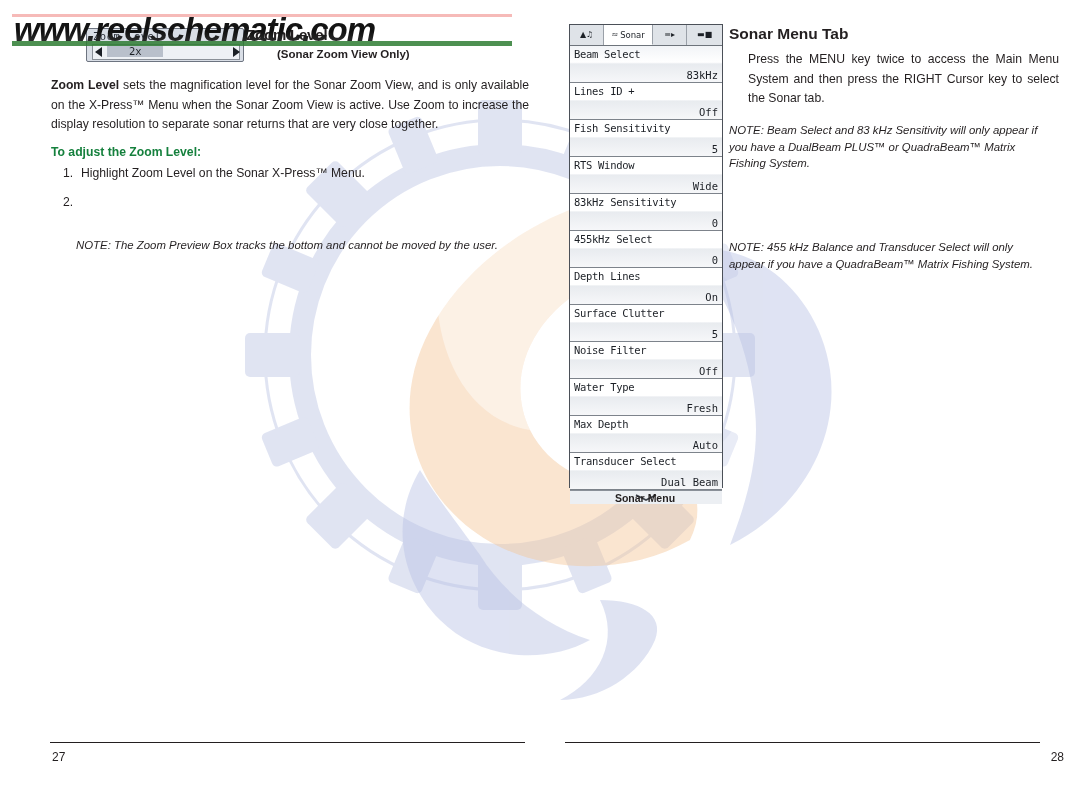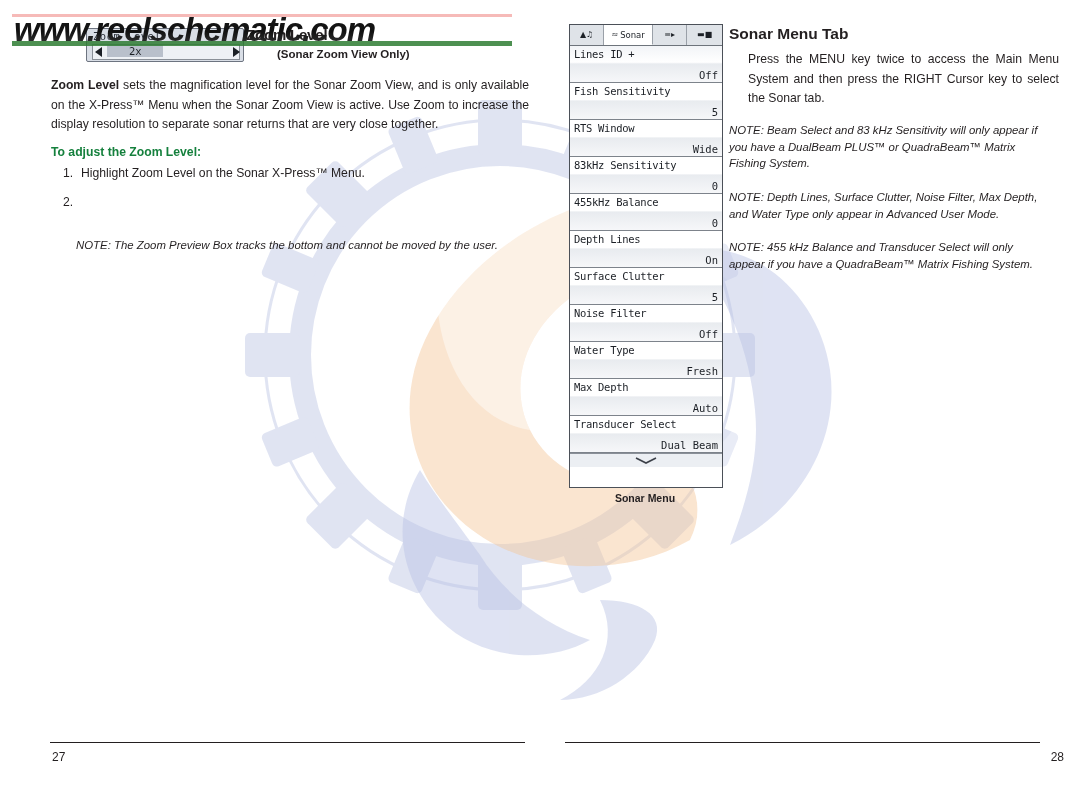--- a/index.html
+++ b/index.html
@@ -426,37 +426,41 @@
       <div class="dev-tab" style="width:30px">
         <span class="tabicon">≡▸</span>
       </div>
       <div class="dev-tab" style="width:32px;border-right:none">
         <span class="tabicon">▬■</span>
       </div>
     </div>
 
     <div class="dev-menu">
       <div class="menu-row">
+        <span class="mr-label">Beam Select</span>
+        <span class="mr-value">83kHz</span>
+      </div>
+      <div class="menu-row">
         <span class="mr-label">Lines ID +</span>
         <span class="mr-value">Off</span>
       </div>
       <div class="menu-row">
         <span class="mr-label">Fish Sensitivity</span>
         <span class="mr-value">5</span>
       </div>
       <div class="menu-row">
         <span class="mr-label">RTS Window</span>
         <span class="mr-value">Wide</span>
       </div>
       <div class="menu-row">
         <span class="mr-label">83kHz Sensitivity</span>
         <span class="mr-value">0</span>
       </div>
       <div class="menu-row">
-        <span class="mr-label">455kHz Balance</span>
+        <span class="mr-label">455kHz Select</span>
         <span class="mr-value">0</span>
       </div>
       <div class="menu-row">
         <span class="mr-label">Depth Lines</span>
         <span class="mr-value">On</span>
       </div>
       <div class="menu-row">
         <span class="mr-label">Surface Clutter</span>
         <span class="mr-value">5</span>
       </div>
@@ -484,18 +488,17 @@
       </svg>
     </div>
   </div>
 
   <div class="caption">Sonar Menu</div>
 
   <div class="heading heading-sonar">Sonar Menu Tab</div>
   <div class="body-text para-sonar">Press the MENU key twice to access the Main Menu System and then press the RIGHT Cursor key to select the Sonar tab.</div>
 
   <div class="note note-r1">NOTE: Beam Select and 83 kHz Sensitivity will only appear if you have a DualBeam PLUS™ or QuadraBeam™ Matrix Fishing System.</div>
-  <div class="note note-r2">NOTE: Depth Lines, Surface Clutter, Noise Filter, Max Depth, and Water Type only appear in Advanced User Mode.</div>
   <div class="note note-r3">NOTE: 455 kHz Balance and Transducer Select will only appear if you have a QuadraBeam™ Matrix Fishing System.</div>
 
   <div class="footer-rule"></div>
   <div class="folio folio-right">28</div>
 </div>
 
 </body></html>

